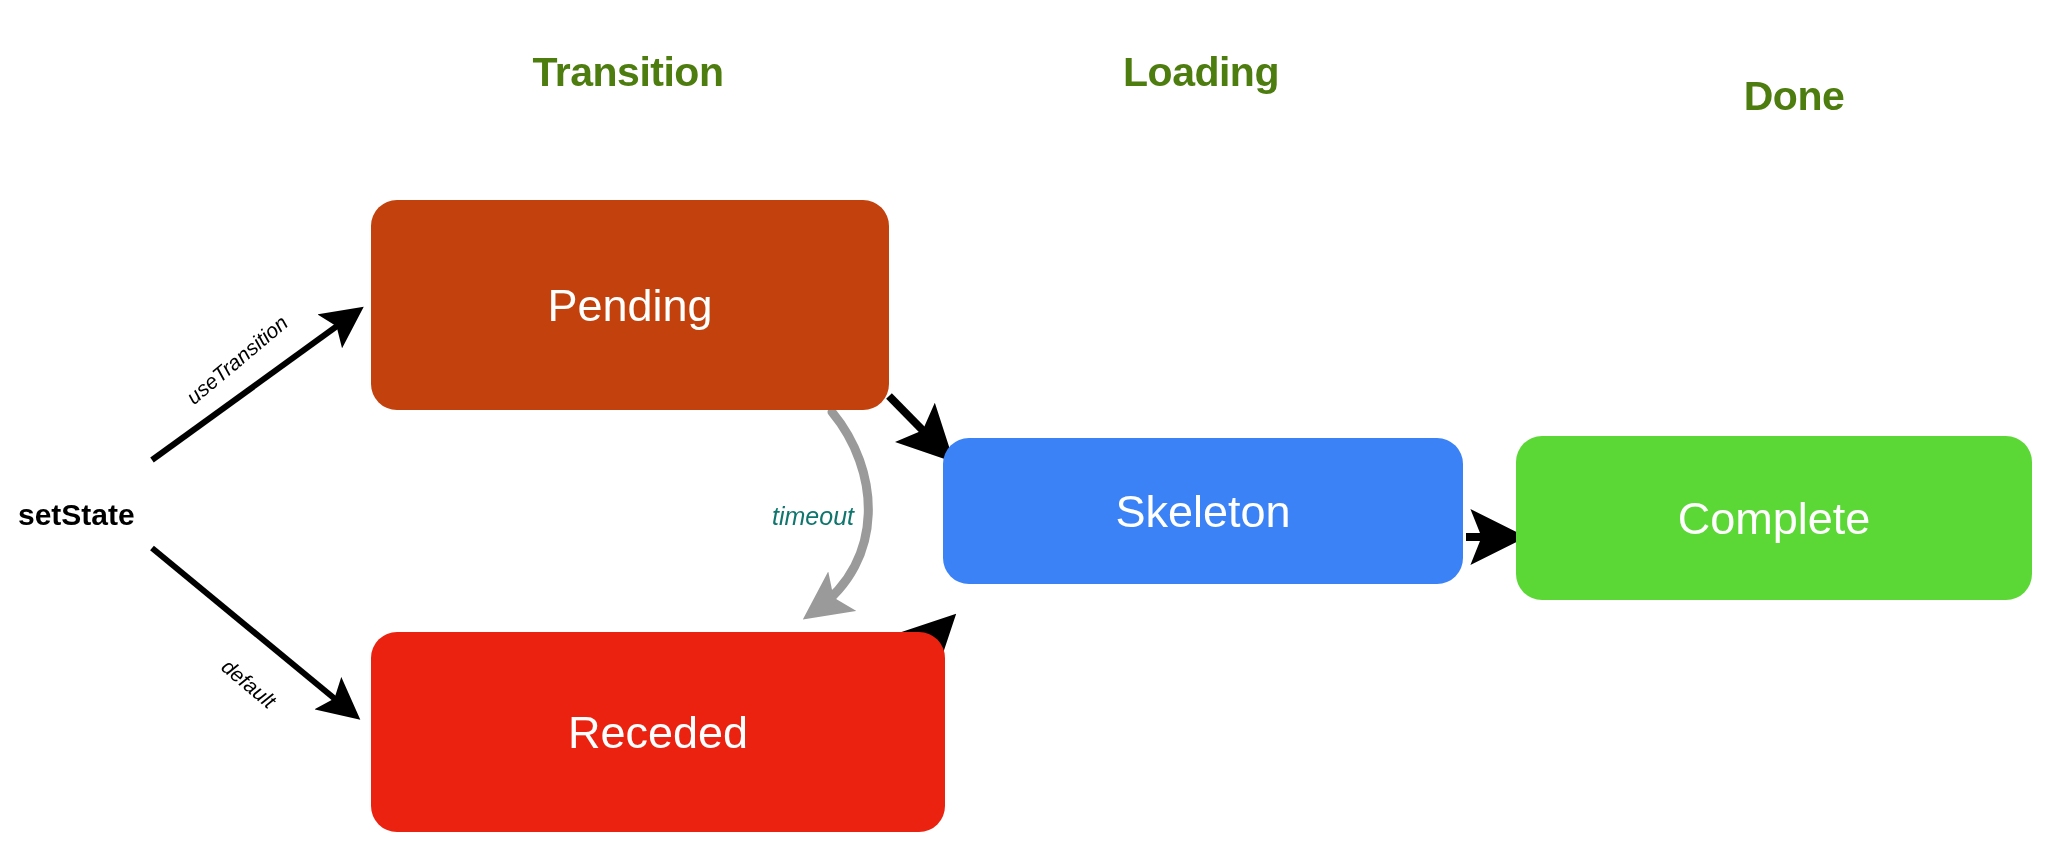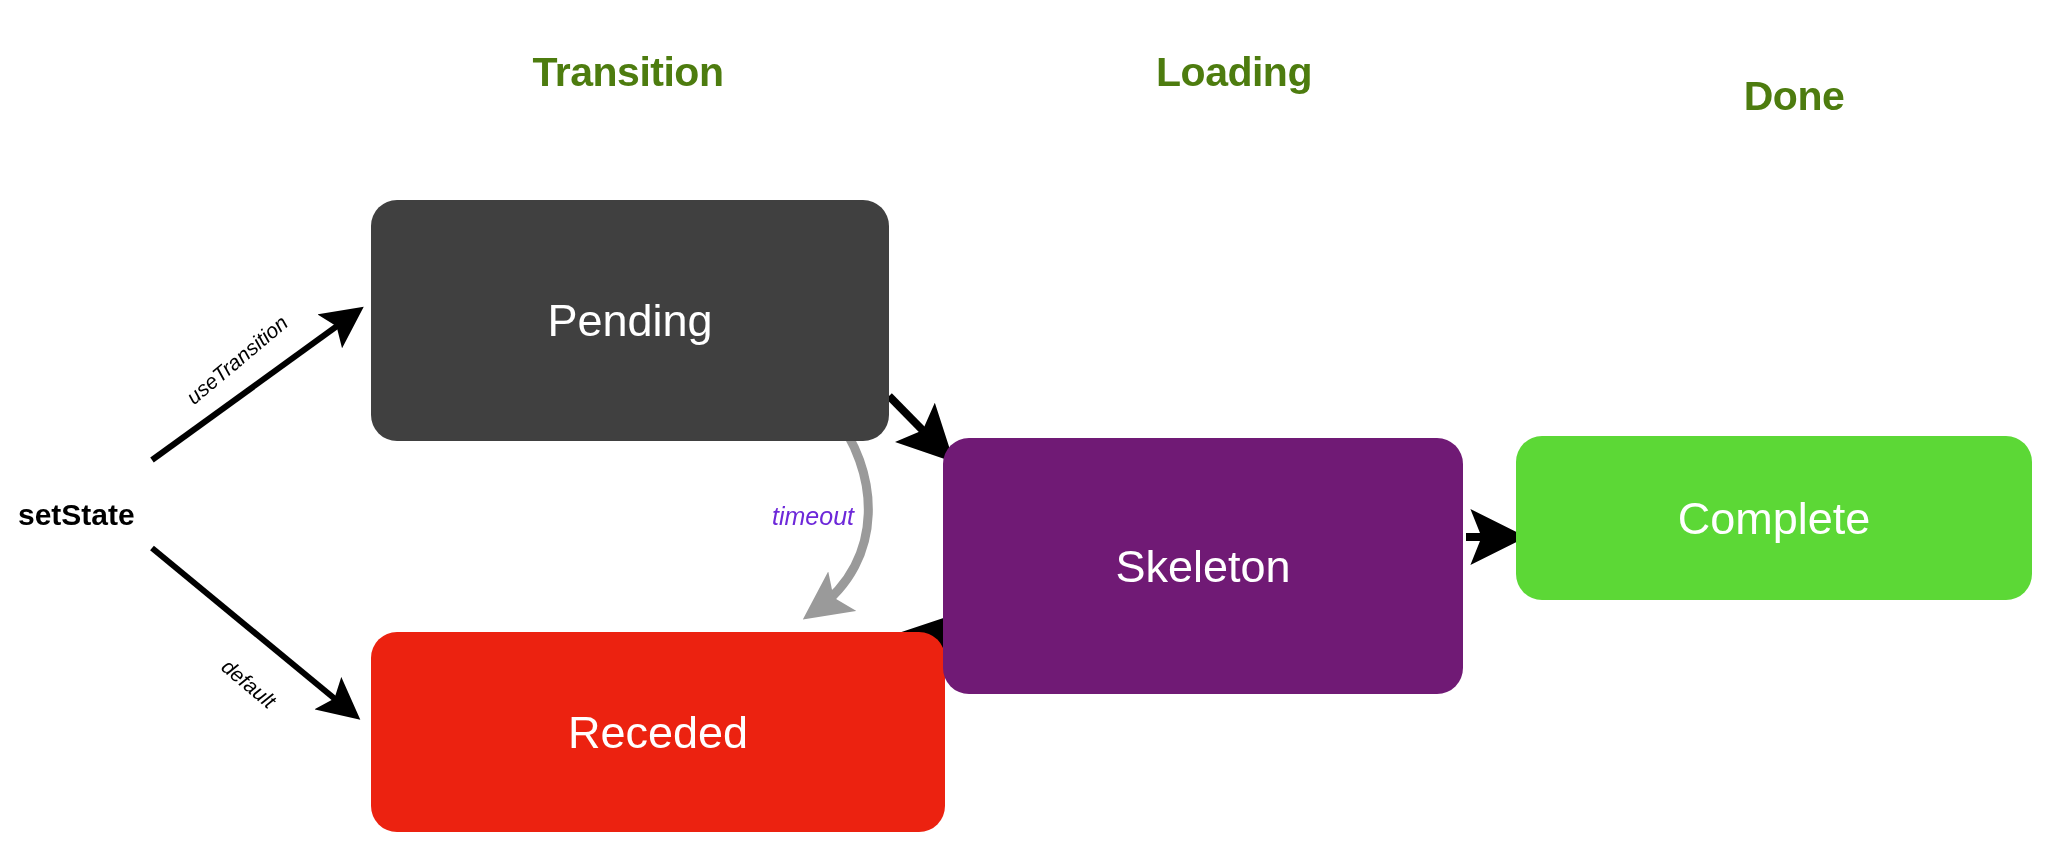--- a/index.html
+++ b/index.html
@@ -44,23 +44,23 @@
   }
   .state-box .state-label {
     font-family: "Liberation Sans", sans-serif;
     font-size: 45px;
     color: #ffffff;
     line-height: 1;
     white-space: nowrap;
     font-weight: 400;
   }
 
-  #box-pending  { left: 371px;  top: 200px; width: 518px; height: 241px; background: #404040; }
+  #box-pending  { left: 371px;  top: 200px; width: 518px; height: 210px; background: #c2410c; }
   #box-receded  { left: 371px;  top: 632px; width: 574px; height: 200px; background: #EC2210; }
-  #box-skeleton { left: 943px;  top: 438px; width: 520px; height: 256px; background: #701a75; }
+  #box-skeleton { left: 943px;  top: 438px; width: 520px; height: 146px; background: #3b82f6; }
   #box-complete { left: 1516px; top: 436px; width: 516px; height: 164px; background: #5CD836; }
 
   
   #setstate-label {
     position: absolute;
     left: 18px;
     top: 498px;
     font-family: "Liberation Sans", sans-serif;
     font-weight: bold;
     font-size: 30px;
@@ -88,21 +88,21 @@
     top: 672px;
     transform: rotate(40deg);
   }
   #label-timeout {
     position: absolute;
     left: 772px;
     top: 502px;
     font-family: "Liberation Sans", sans-serif;
     font-style: italic;
     font-size: 25px;
-    color: #6d28d9;
+    color: #0f766e;
     white-space: nowrap;
   }
 
   
   #arrows {
     position: absolute;
     left: 0;
     top: 0;
     width: 2048px;
     height: 868px;
@@ -131,21 +131,21 @@
     <line x1="889" y1="396" x2="944" y2="452" stroke="#000000" stroke-width="8" marker-end="url(#head-black)"></line>
 
     <line x1="890" y1="680" x2="946" y2="624" stroke="#000000" stroke-width="8" marker-end="url(#head-black)"></line>
 
     <line x1="1466" y1="537" x2="1512" y2="537" stroke="#000000" stroke-width="8" marker-end="url(#head-black)"></line>
 
     <path d="M 832,412 C 880,470 886,560 816,610" fill="none" stroke="#9a9a9a" stroke-width="9" stroke-linecap="round" marker-end="url(#head-gray)"></path>
   </svg>
 
   <div class="col-header" style="left:628px; top:52px;">Transition</div>
-  <div class="col-header" style="left:1201px; top:52px;margin-left:33px;">Loading</div>
+  <div class="col-header" style="left:1201px; top:52px;">Loading</div>
   <div class="col-header" style="left:1794px; top:52px;margin-top:24px;">Done</div>
 
   <div id="setstate-label">setState</div>
 
   <div id="box-pending" class="state-box">
     <span class="state-label">Pending</span>
   </div>
 
   <div id="box-receded" class="state-box">
     <span class="state-label">Receded</span>

